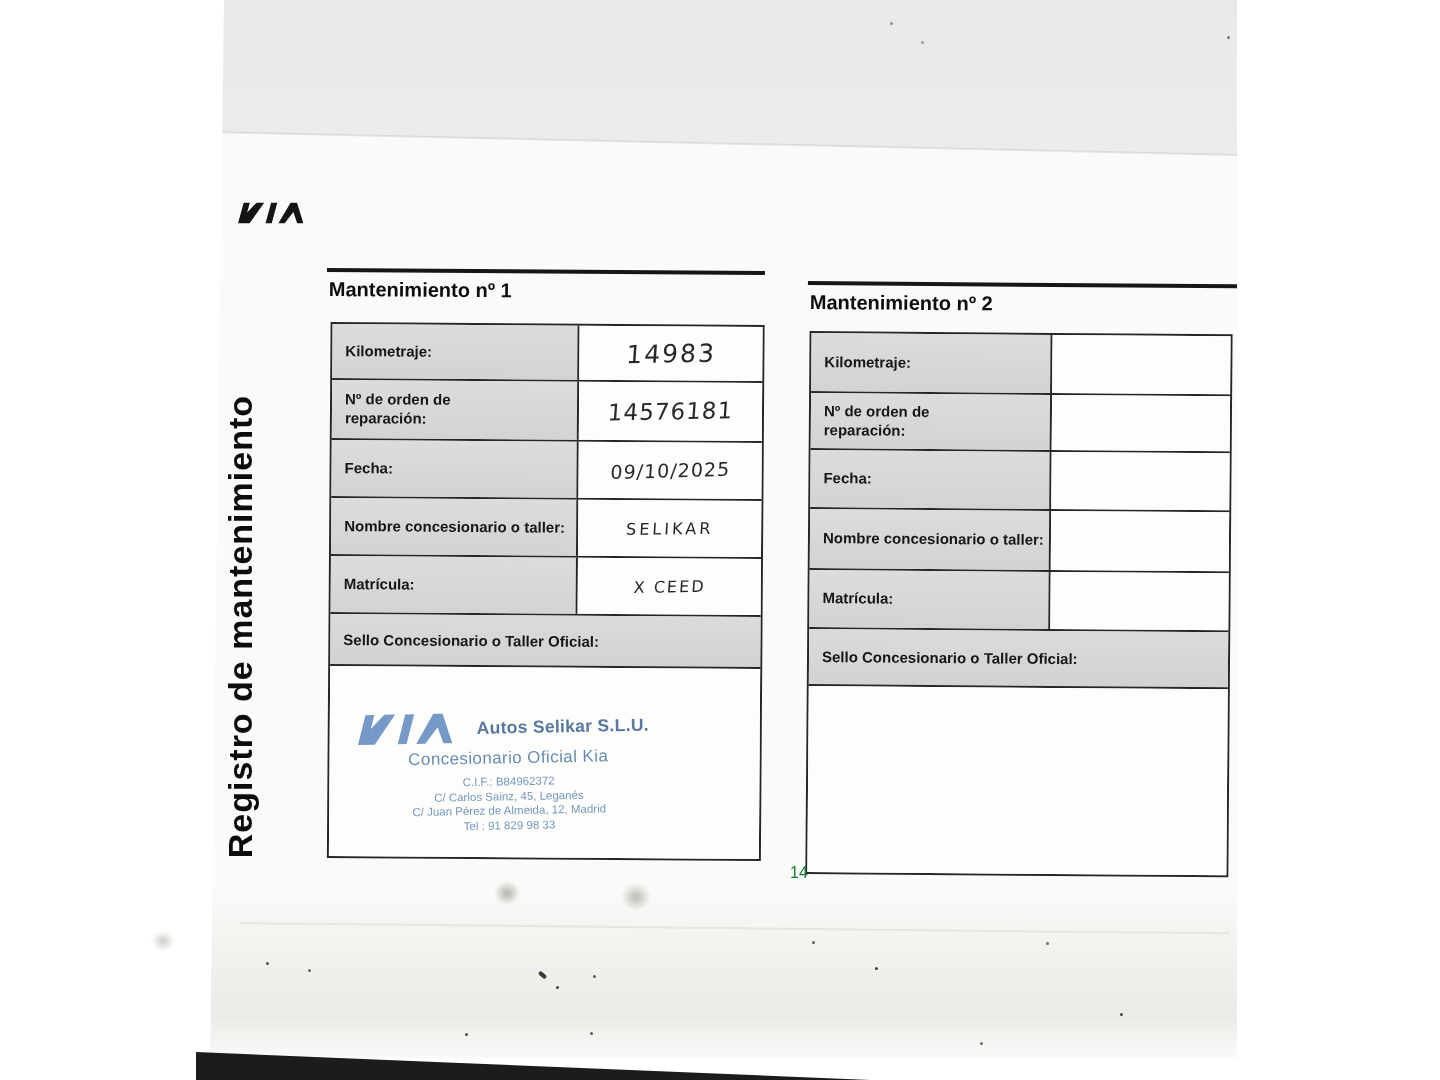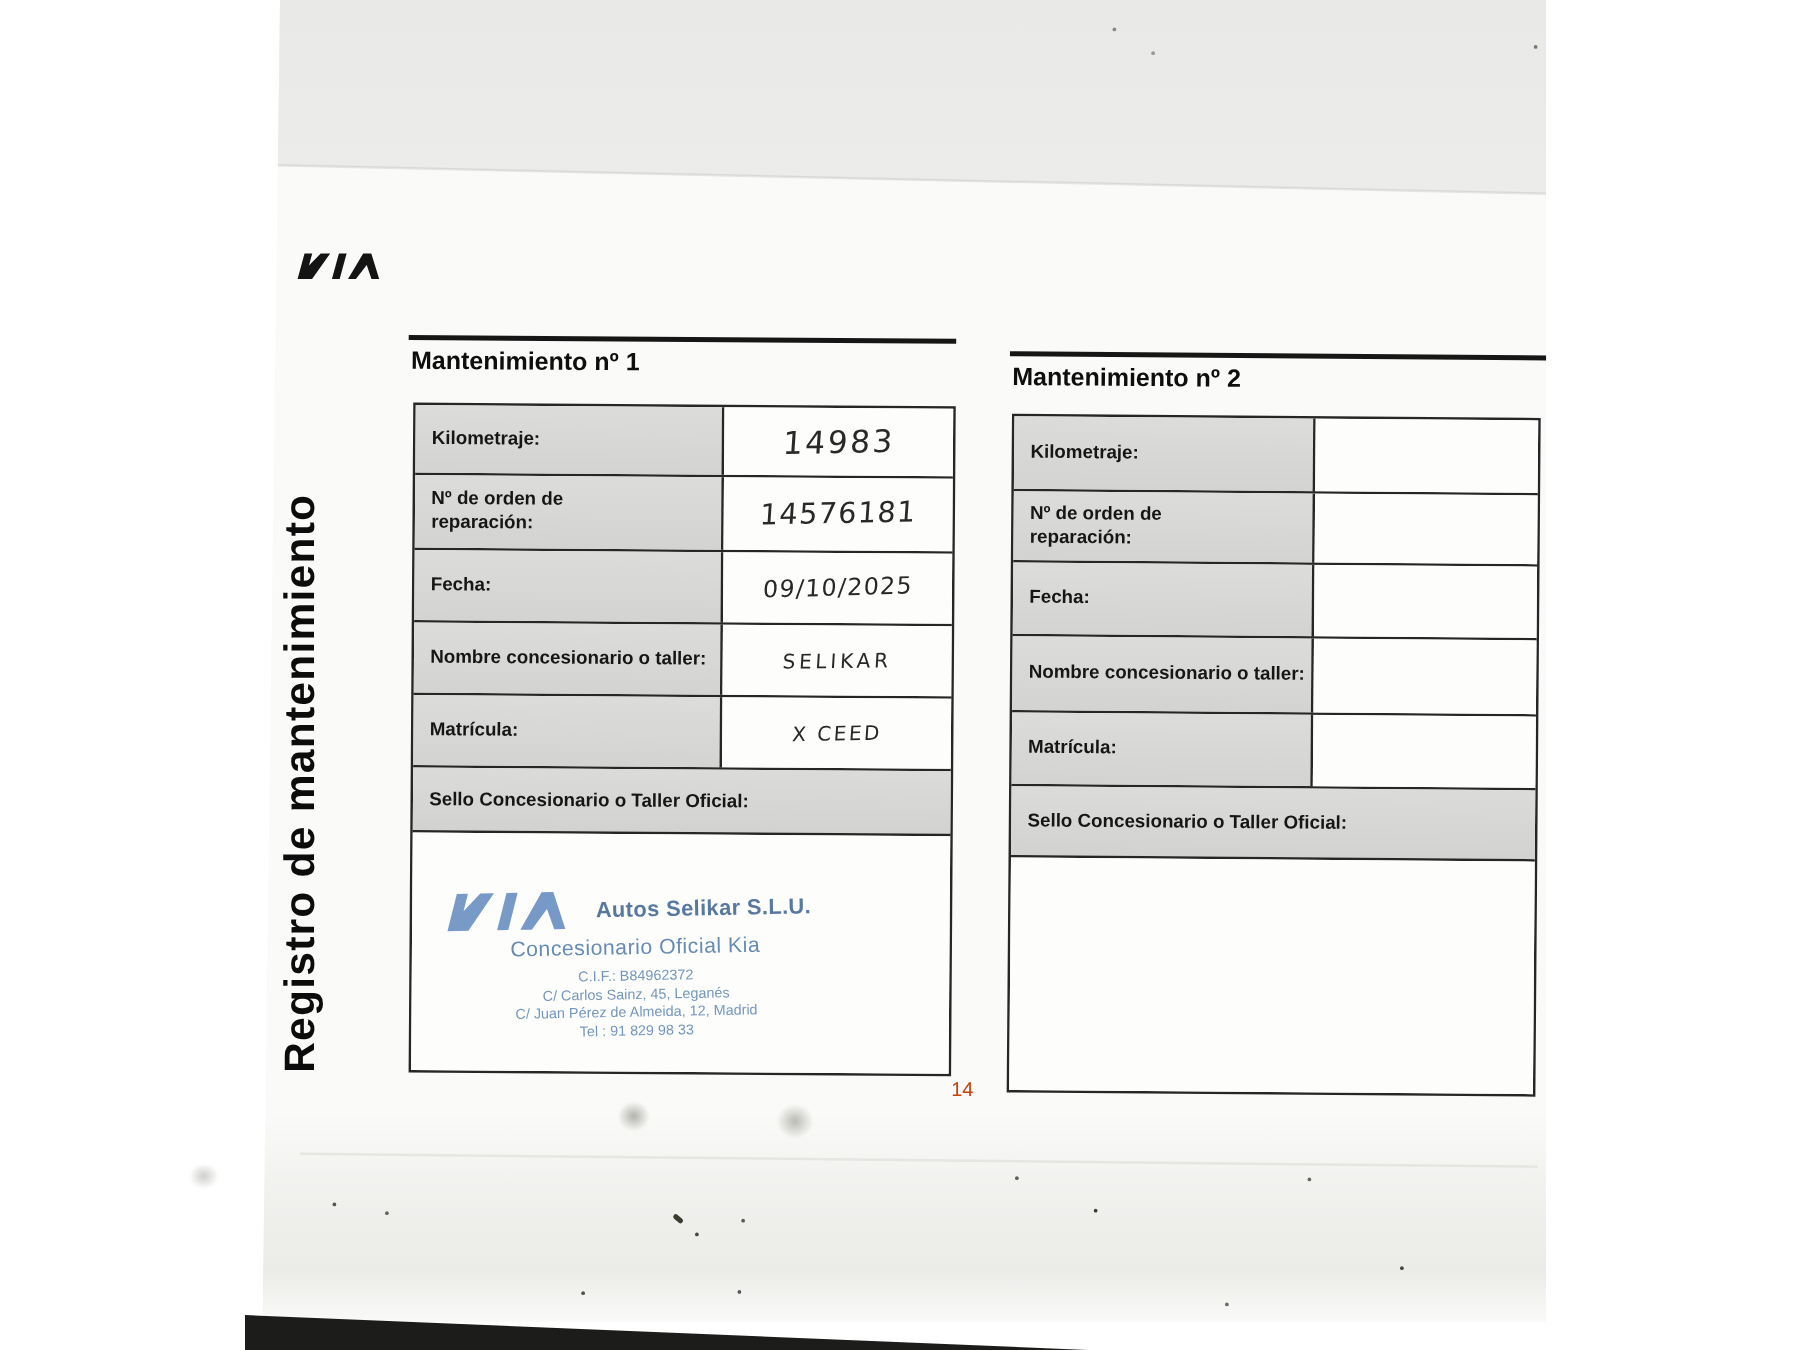--- a/index.html
+++ b/index.html
@@ -73,21 +73,21 @@
         transform:rotate(-1.5deg);opacity:.92;}
   .stamp-top{display:flex;align-items:center;justify-content:flex-start;gap:14px;margin-left:8px;}
   .stamp-kia{width:106px;height:32px;flex:0 0 auto;}
   .stamp-kia svg{display:block;width:100%;height:100%;opacity:.78;}
   .stamp-company{font-size:17.5px;font-weight:bold;color:#4a6d98;letter-spacing:.3px;white-space:nowrap;}
   .stamp-dealer{margin-top:5px;font-size:17px;color:#5b83ad;letter-spacing:.4px;}
   .stamp-small{font-size:11.5px;color:#6a8fb8;line-height:1.28;}
   .stamp-small.first{margin-top:6px;}
 
   
-  .page-number{position:absolute;left:551px;top:864px;font-size:16px;color:#c2410c;}
+  .page-number{position:absolute;left:580px;top:864px;font-size:16px;color:#15803d;}
 
   
   .scanner-wedge{position:absolute;left:0;top:0;width:1440px;height:1080px;background:#1c1c1a;
         clip-path:polygon(196px 1080px,196px 1052px,460px 1063px,870px 1080px);}
   .smudge{position:absolute;border-radius:50%;filter:blur(1px);}
   .smudge.a{left:493px;top:880px;width:28px;height:26px;
         background:radial-gradient(rgba(90,90,78,.45),rgba(90,90,78,0) 65%);}
   .smudge.b{left:620px;top:882px;width:32px;height:30px;
         background:radial-gradient(rgba(90,90,78,.40),rgba(90,90,78,0) 65%);}
   .smudge.c{left:150px;top:930px;width:26px;height:22px;

